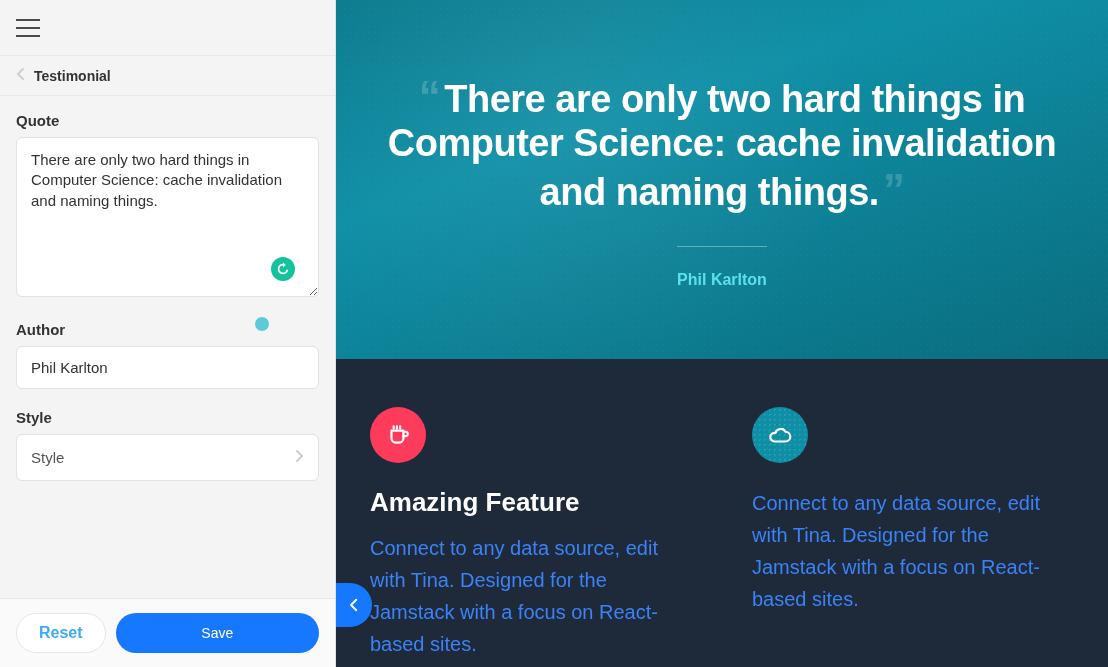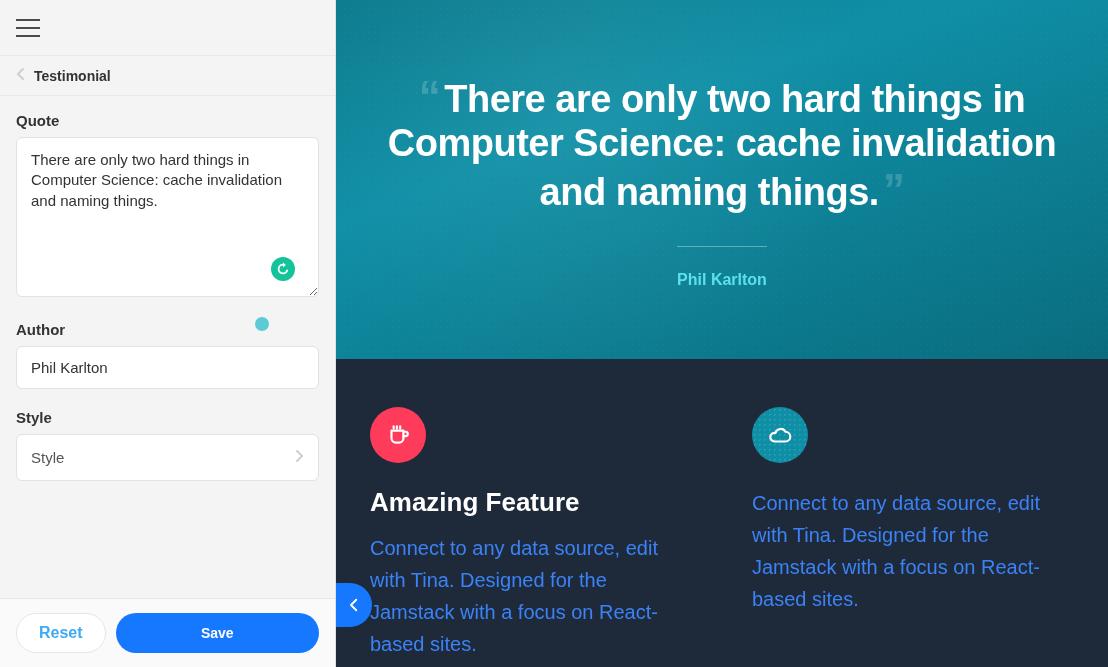--- a/index.html
+++ b/index.html
@@ -30,21 +30,21 @@
 }
 .grammarly-badge svg { width: 14px; height: 14px; }
 
 .dot-indicator { position: absolute; right: 50px; top: -4px; width: 14px; height: 14px; background: #5ccbd6; border-radius: 50%; }
 
 .select-input { display: flex; align-items: center; justify-content: space-between; cursor: pointer; color: #555; }
 .select-input .chev-right { color: #cfcfcf; font-size: 18px; }
 
 .sidebar-footer { padding: 14px 16px; display: flex; gap: 10px; border-top: 1px solid #e8e8e8; background: #fafafa; }
 .btn-reset { flex: 0 0 auto; padding: 10px 22px; border-radius: 22px; border: 1px solid #e6e6e6; background: #fff; color: #3fa9f5; font-weight: 600; font-size: 16px; cursor: pointer; }
-.btn-save { flex: 1; padding: 10px 22px; border-radius: 22px; border: none; background: #1677ff; color: #fff; font-weight: 700; font-size: 14px; cursor: pointer; }
+.btn-save { flex: 1; padding: 10px 22px; border-radius: 22px; border: none; background: #1677ff; color: #fff; font-weight: 400; font-size: 14px; cursor: pointer; }
 
 
 .preview { flex: 1; display: flex; flex-direction: column; overflow: hidden; position: relative; }
 .hero { background: linear-gradient(160deg, #0b7b8e 0%, #0f8fa6 35%, #0a6c7e 100%); color: #fff; padding: 72px 40px 70px; text-align: center; position: relative; }
 .hero::before { content:""; position:absolute; inset:0; background: radial-gradient(circle at 30% 30%, rgba(255,255,255,0.06), transparent 50%); }
 .hero::after { content:""; position:absolute; inset:0; background-image: radial-gradient(rgba(255,255,255,0.05) 1px, transparent 1px); background-size: 6px 6px; opacity:0.25; }
 .hero .quote { font-size: 38px; font-weight: 800; line-height: 1.14; letter-spacing: -0.5px; max-width: 740px; margin: 0 auto; position: relative; z-index:1; }
 .hero .quote::before { content:"\201C"; color: rgba(255,255,255,0.18); font-size: 44px; margin-right: 4px; }
 .hero .quote::after { content:"\201D"; color: rgba(255,255,255,0.18); font-size: 44px; margin-left: 4px; }
 .hero .divider { width: 90px; height: 1px; background: rgba(255,255,255,0.35); margin: 30px auto 24px; position: relative; z-index:1; }

